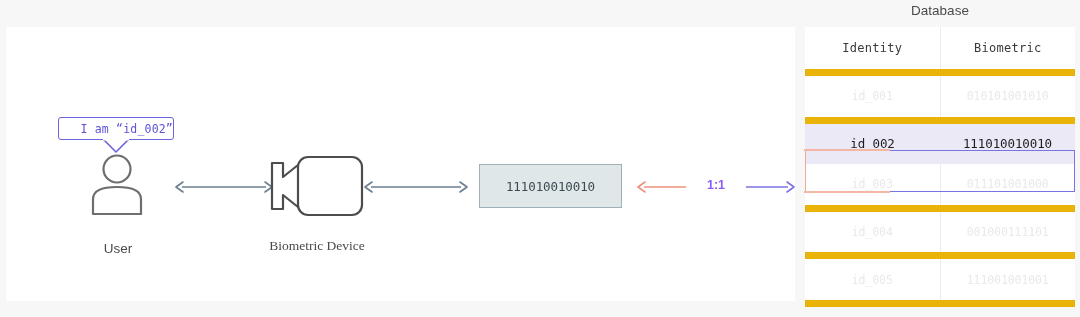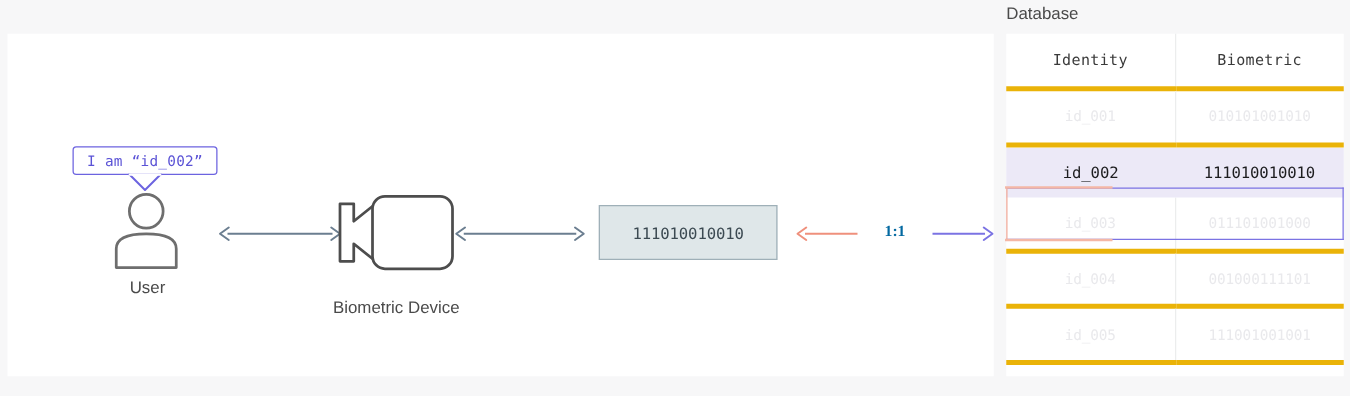--- a/index.html
+++ b/index.html
@@ -37,21 +37,21 @@
     left: 52px;
     top: 90px;
     width: 116px;
     height: 23px;
     border: 1.6px solid #6c63e0;
     border-radius: 3px;
     background: #ffffff;
     box-sizing: border-box;
     display: flex;
     align-items: center;
-    justify-content: center;
+    justify-content: flex-end;
   }
   #speech-bubble-text {
     font-family: "DejaVu Sans Mono", monospace;
     font-size: 11.5px;
     color: #5b53d6;
     letter-spacing: 0.2px;
     white-space: nowrap;
   }
   #speech-tail {
     position: absolute;
@@ -65,21 +65,21 @@
   #user-icon {
     position: absolute;
     left: 79px;
     top: 127px;
     width: 64px;
     height: 62px;
   }
   #user-label {
     position: absolute;
     left: 39px;
-    top: 195px;
+    top: 214px;
     width: 146px;
     text-align: center;
     font-size: 13.5px;
     color: #4a4a4a;
   }
 
   
   #arrow-user-device {
     position: absolute;
     left: 168px;
@@ -97,20 +97,21 @@
     height: 62px;
   }
   #device-label {
     position: absolute;
     left: 238px;
     top: 211px;
     width: 146px;
     text-align: center;
     font-size: 13.5px;
     color: #4a4a4a;
+    font-family: Liberation Serif, serif;
   }
 
   
   #arrow-device-embedding {
     position: absolute;
     left: 357px;
     top: 151px;
     width: 106px;
     height: 18px;
   }
@@ -148,33 +149,33 @@
     position: absolute;
     left: 0;
     top: 0;
   }
   #match-label {
     position: absolute;
     left: 53px;
     top: 3px;
     width: 54px;
     text-align: center;
-    font-family: Liberation Serif, serif;
+    font-family: Liberation Sans, sans-serif;
     font-weight: bold;
     font-size: 12.5px;
-    color: #0369a1;
+    color: #8b5cf6;
   }
 
   
   #database-title {
     position: absolute;
     left: 805px;
     top: 3px;
     width: 270px;
-    text-align: left;
+    text-align: center;
     font-size: 13.5px;
     color: #4a4a4a;
   }
   #database-panel {
     position: absolute;
     left: 805px;
     top: 27px;
     width: 270px;
     height: 274px;
     background: #ffffff;
@@ -185,21 +186,21 @@
     border-collapse: collapse;
     table-layout: fixed;
     font-family: "DejaVu Sans Mono", monospace;
   }
   #db-table th, #db-table td {
     text-align: center;
     font-weight: normal;
     padding: 0;
     height: 40.6px;
     border-right: 1px solid #eceded;
-    border-bottom: 4px solid #eab308;
+    border-bottom: 7px solid #eab308;
     font-size: 11.5px;
     letter-spacing: -0.1px;
   }
   #db-table th {
     height: 42px;
     color: #3a3a3a;
     font-size: 12px;
     letter-spacing: 0.3px;
   }
   #db-table th:last-child, #db-table td:last-child {

